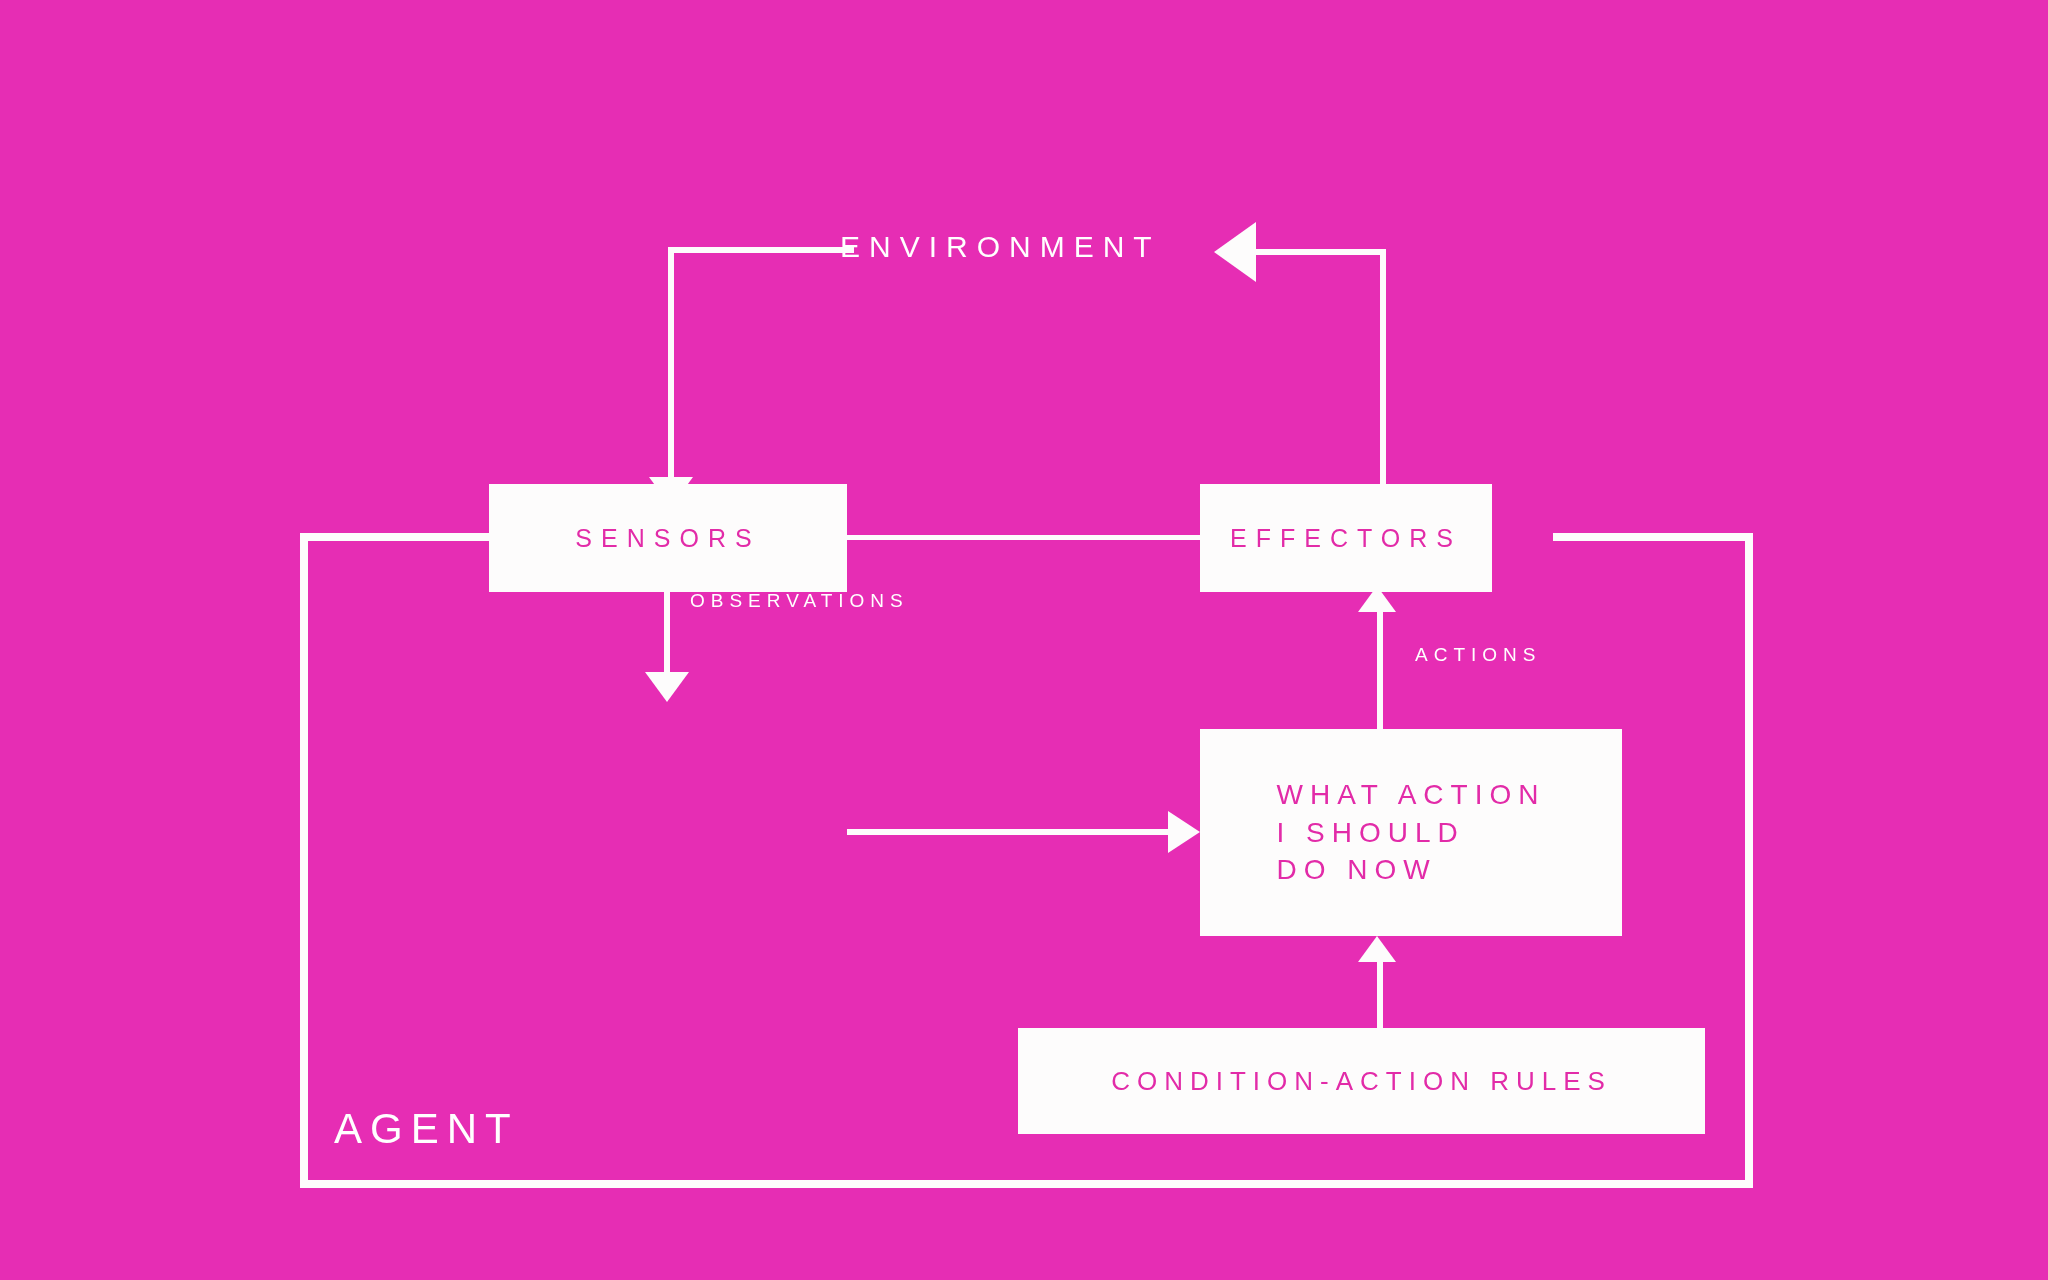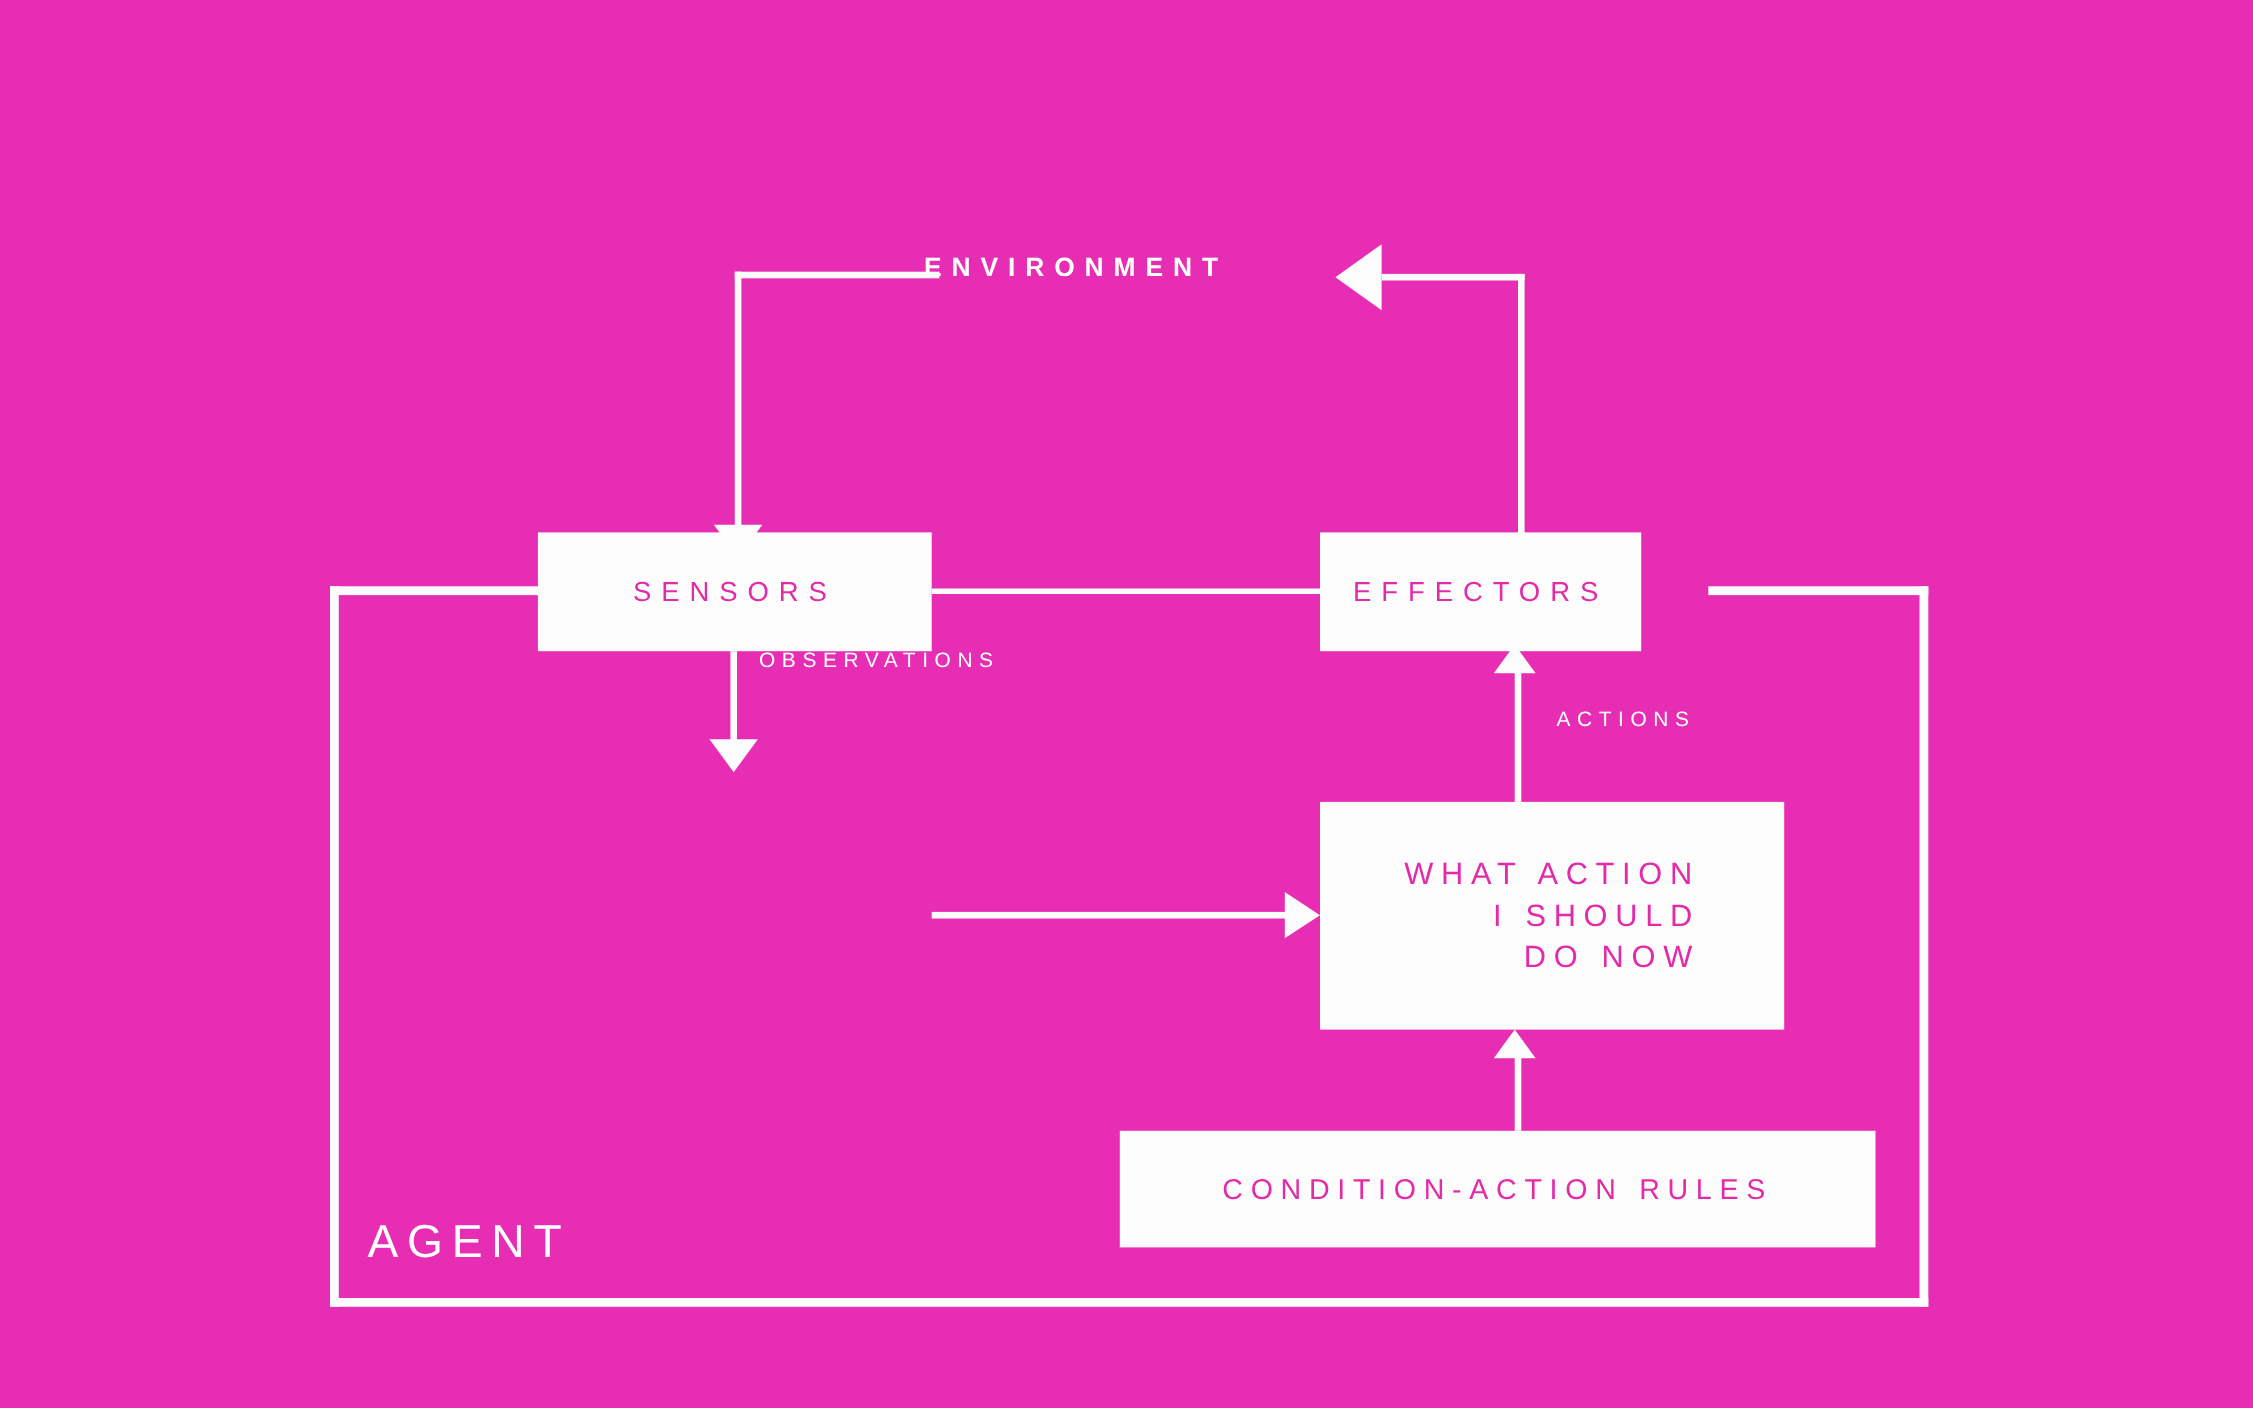--- a/index.html
+++ b/index.html
@@ -25,22 +25,22 @@
     font-size: 30px;
     font-weight: 300;
     letter-spacing: 10px;
     white-space: nowrap;
   }
   .env-label {
     position: absolute;
     left: 840px;
     top: 230px;
     color: #ffffff;
-    font-size: 24px;
-    font-weight: 700;
+    font-size: 30px;
+    font-weight: 400;
     letter-spacing: 9px;
     white-space: nowrap;
   }
   .agent-label {
     position: absolute;
     left: 334px;
     top: 1105px;
     color: #ffffff;
     font-size: 42px;
     font-weight: 300;
@@ -58,21 +58,21 @@
   #observations-label { left: 690px; top: 590px; }
   #actions-label { left: 1415px; top: 644px; }
 
   
   .node {
     position: absolute;
     background: #fdfcfc;
     display: flex;
     align-items: center;
     justify-content: center;
-    text-align: right;
+    text-align: left;
     color: #e22ba8;
     font-weight: 400;
     z-index: 5;
   }
   .node .node-text { display: block; }
   #node-sensors {
     left: 489px; top: 484px; width: 358px; height: 108px;
     font-size: 25px; letter-spacing: 9px;
   }
   #node-effectors {

